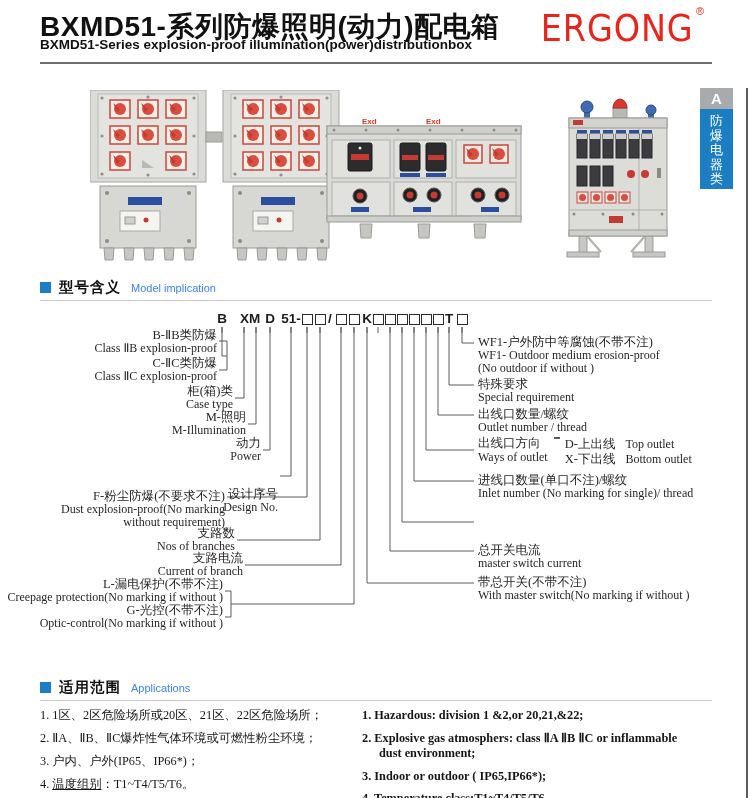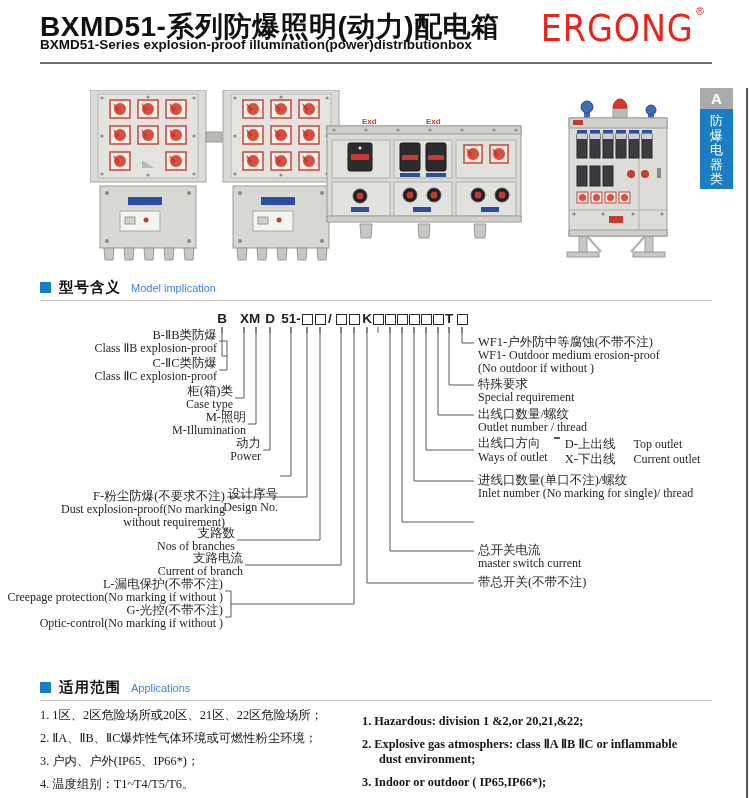--- a/index.html
+++ b/index.html
@@ -30,30 +30,30 @@
   .code-box{position:absolute;top:314px;width:9px;height:9px;border:1px solid #2a2a2a;background:#fff;}
   
   .dlabel{position:absolute;font-family:"Liberation Serif",serif;color:#231f20;line-height:13px;white-space:nowrap;}
   .dl-left{text-align:right;}
   .dlabel .zh{font-size:12.5px;}
   .dlabel .en{font-size:12px;}
   .opt-row{display:flex;align-items:flex-start;}
   .opt-main{display:flex;flex-direction:column;justify-content:center;line-height:14px;}
   .opt-bracket{width:5px;border:1px solid #595a5c;border-right:none;margin:1px 5px 1px 6px;}
   .opt-list div{line-height:14px;}
-  .opt-list .en{margin-left:18px;}
+  .opt-list .en{margin-left:10px;}
   svg.overlay{position:absolute;left:0;top:0;pointer-events:none;}
   
   .apps-zh{position:absolute;left:40px;top:708px;width:320px;font-family:"Liberation Serif",serif;
            font-size:12.3px;color:#161616;}
   .apps-zh div{height:23px;line-height:15px;white-space:nowrap;}
   .apps-en{position:absolute;left:362px;top:708px;width:335px;font-family:"Liberation Serif",serif;
            font-size:12.3px;font-weight:bold;color:#161616;}
-  .apps-en div{line-height:15.5px;margin-bottom:7px;padding-left:17px;text-indent:-17px;margin-top:6px;}
-  .u{}
+  .apps-en div{line-height:15.5px;margin-bottom:7px;padding-left:17px;text-indent:-17px;}
+  .u{text-decoration:underline;}
   .photo{position:absolute;}
 </style>
 </head>
 <body>
 
 <div class="page">
 
   <div class="title-zh">BXMD51-系列防爆照明(动力)配电箱</div>
   <div class="title-en">BXMD51-Series explosion-proof illumination(power)distributionbox</div>
   <div class="logo"><span class="word">ERGONG</span><sup>®</sup></div>
@@ -487,34 +487,35 @@
   </div>
   <div class="dlabel" style="left:478px;top:436px">
     <div class="opt-row">
       <div class="opt-main">
         <div class="zh">出线口方向</div>
         <div class="en">Ways of outlet</div>
       </div>
       <div class="opt-bracket"></div>
       <div class="opt-list">
         <div><span class="zh">D-上出线</span><span class="en">Top outlet</span></div>
-        <div><span class="zh">X-下出线</span><span class="en">Current  outlet</span></div>
+        <div><span class="zh">X-下出线</span><span class="en">Bottom  outlet</span></div>
       </div>
     </div>
   </div>
   <div class="dlabel" style="left:478px;top:474px">
     <div class="zh">进线口数量(单口不注)/螺纹</div>
     <div class="en">Inlet number (No marking for single)/ thread</div>
   </div>
   <div class="dlabel" style="left:478px;top:544px">
     <div class="zh">总开关电流</div>
     <div class="en">master switch current</div>
   </div>
   <div class="dlabel" style="left:478px;top:576px">
     <div class="zh">带总开关(不带不注)</div>
+    <div class="en">With master switch(No marking  if without )</div>
   </div>
 
   <div class="sec-h" style="left:40px;top:678px">
     <div class="sec-sq"></div>
     <div class="sec-zh">适用范围</div>
     <div class="sec-en">Applications</div>
   </div>
   <div class="sec-rule" style="top:700px"></div>
 
   <div class="apps-zh">

